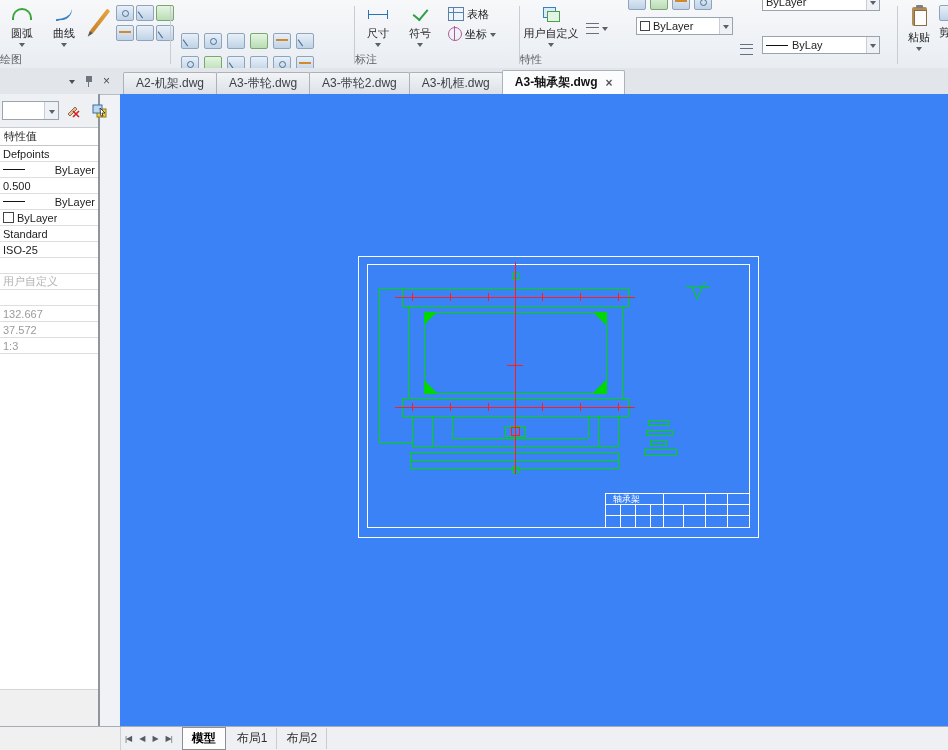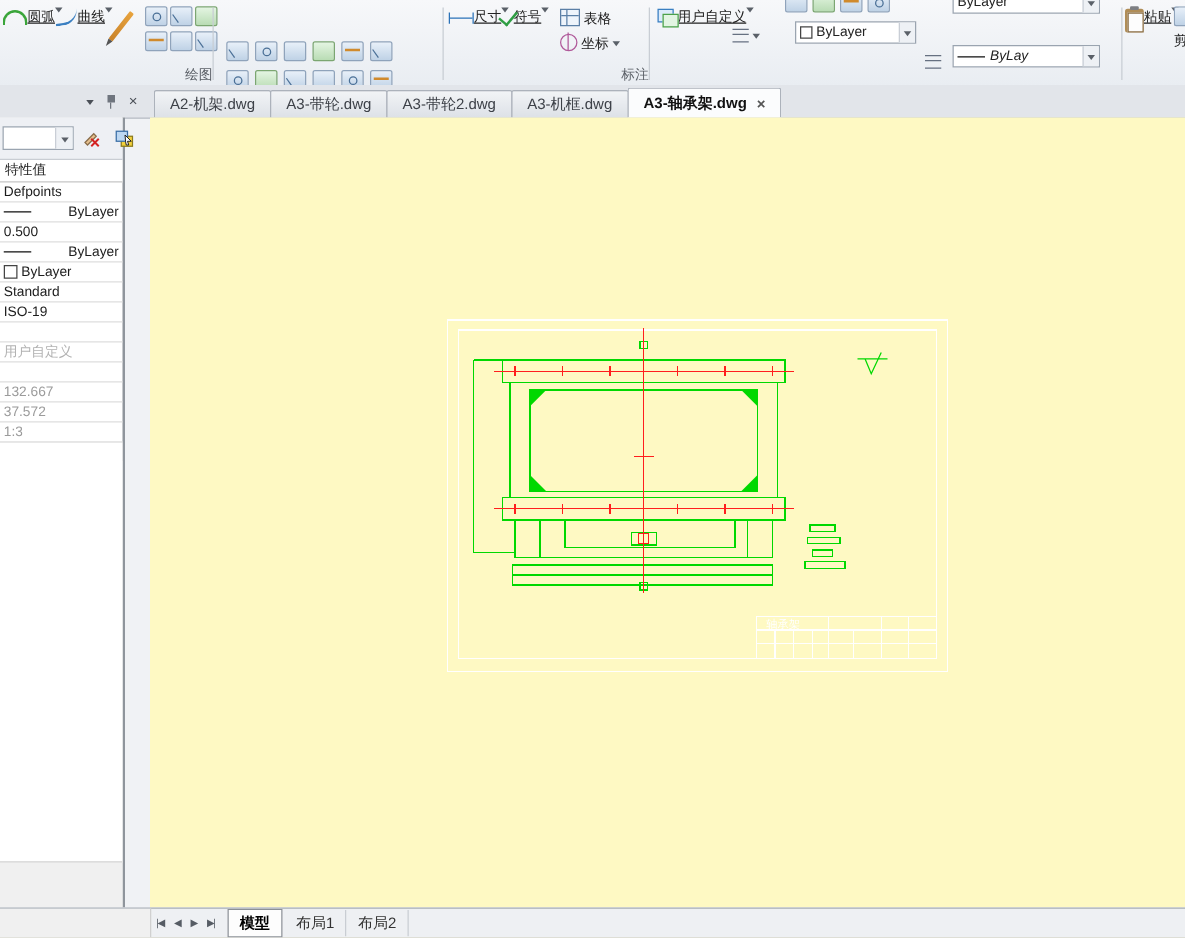--- a/index.html
+++ b/index.html
@@ -3,24 +3,24 @@
 <meta charset="utf-8">
 <style>
   html,body{margin:0;padding:0;}
   body{font-family:"Liberation Sans",sans-serif;background:#888;}
   .app{position:relative;width:948px;height:750px;background:#f0f2f5;overflow:hidden;}
 
   
   .ribbon{position:absolute;left:0;top:0;width:948px;height:68px;
     background:linear-gradient(#f7f8fa,#e9edf2);border-bottom:1px solid #c2c7cf;}
   .rgroup{position:absolute;top:0;height:68px;}
-  .glabel{position:absolute;bottom:1px;left:0;right:0;text-align:right;font-size:11px;color:#5a5f66;}
+  .glabel{position:absolute;bottom:1px;left:0;right:0;text-align:left;font-size:11px;color:#5a5f66;}
   .rsep{position:absolute;top:6px;bottom:4px;width:1px;background:#c8cdd4;}
-  .bigbtn{position:absolute;top:2px;width:40px;height:50px;display:flex;flex-direction:row;
-    align-items:flex-start;padding-top:2px;font-size:11px;color:#222;border-radius:2px;cursor:default;text-decoration:underline;}
+  .bigbtn{position:absolute;top:2px;width:40px;height:50px;display:flex;flex-direction:column;
+    align-items:center;padding-top:2px;font-size:11px;color:#222;border-radius:2px;cursor:default;}
   .blabel{margin-top:2px;white-space:nowrap;}
   .chev{width:0;height:0;border-left:3px solid transparent;border-right:3px solid transparent;
     border-top:4px solid #5a6068;margin-top:2px;display:inline-block;}
   .icz{width:22px;height:20px;display:flex;align-items:center;justify-content:center;}
   
   .ic-arc{width:16px;height:10px;border:2px solid #3aa53a;border-bottom:none;border-radius:10px 10px 0 0;}
   .ic-curve{width:18px;height:10px;border-bottom:2px solid #3a7fc1;border-radius:0 0 12px 0;transform:rotate(-8deg);}
   .ic-pencil{width:4px;height:28px;background:linear-gradient(#e8a33d,#c9832a);transform:rotate(38deg);border-radius:1px;position:relative;}
   .ic-pencil::after{content:"";position:absolute;left:0;bottom:-6px;border-left:2px solid transparent;border-right:2px solid transparent;border-top:6px solid #555;}
   .ic-dim{width:18px;height:9px;border-left:1px solid #2a72b8;border-right:1px solid #2a72b8;position:relative;}
@@ -83,21 +83,21 @@
   .prow .pv{white-space:nowrap;overflow:hidden;}
   .prow.lrow{justify-content:space-between;}
   .prow.sect .pv{color:#b2b2b2;}
   .prow.dim .pv{color:#9b9b9b;}
   .prow.seld{background:#b3b3b3;}
   .prow.seld .pv{color:#6b6b6b;}
   .pfill{position:absolute;left:0;right:0;bottom:36px;top:260px;background:#fff;}
   .pgray{position:absolute;left:0;right:0;bottom:0;height:36px;background:#f0f0f0;border-top:1px solid #d6d6d6;}
 
   
-  .canvas{position:absolute;left:120px;top:94px;right:0;bottom:24px;background:#fef9c3;}
+  .canvas{position:absolute;left:120px;top:94px;right:0;bottom:24px;background:#3b82f6;}
 
   
   .sbar{position:absolute;left:0;bottom:0;width:948px;height:24px;background:#eef0f3;border-top:1px solid #a7adb5;display:flex;align-items:center;box-sizing:border-box;}
   .sleft{width:120px;height:100%;background:#f0f0f0;border-right:1px solid #d0d0d0;}
   .navbtn{font-size:8px;color:#565c64;padding:0 4px;letter-spacing:-1px;}
   .mtab{font-size:12px;color:#333;padding:2px 9px;border-right:1px solid #c9cdd3;}
   .mtab.active{background:#fdfdfd;border:1px solid #8b9097;font-weight:bold;color:#000;margin:0 2px 0 6px;}
 </style>
 </head>
 <body>
@@ -211,28 +211,29 @@
         <span class="cbtn">
             <span class="chev"></span>
           </span>
       </div>
       <div class="combo" style="left:242px;top:-7px;width:118px;">
         <span class="cval">ByLayer</span>
         <span class="cbtn">
             <span class="chev"></span>
           </span>
       </div>
-      <div class="combo" style="left:242px;top:36px;width:118px;font-style:italic;">
+      <div class="combo" style="left:242px;top:36px;width:118px;">
         <span class="lsamp"></span>
         <span class="cval">ByLay</span>
         <span class="cbtn">
             <span class="chev"></span>
           </span>
       </div>
       <span class="hl" style="position:absolute;left:220px;top:44px;"></span>
+      <div class="glabel">特性</div>
     </div>
     <div class="rsep" style="left:897px;"></div>
 
     <div class="rgroup" style="left:898px;width:50px;">
       <div class="bigbtn" style="left:2px;width:38px;height:60px;">
         <span class="icz" style="height:24px;">
             <span class="ic-clip"></span>
           </span>
         <span class="blabel">粘贴</span>
         <span class="chev"></span>
@@ -311,21 +312,21 @@
       <span class="pv">ByLayer</span>
     </div>
     <div class="prow">
       <span class="csw9"></span>
       <span class="pv">ByLayer</span>
     </div>
     <div class="prow">
       <span class="pv">Standard</span>
     </div>
     <div class="prow">
-      <span class="pv">ISO-19</span>
+      <span class="pv">ISO-25</span>
     </div>
     <div class="prow"></div>
     <div class="prow sect">
       <span class="pv">用户自定义</span>
     </div>
     <div class="prow"></div>
     <div class="prow dim">
       <span class="pv">132.667</span>
     </div>
     <div class="prow dim">

